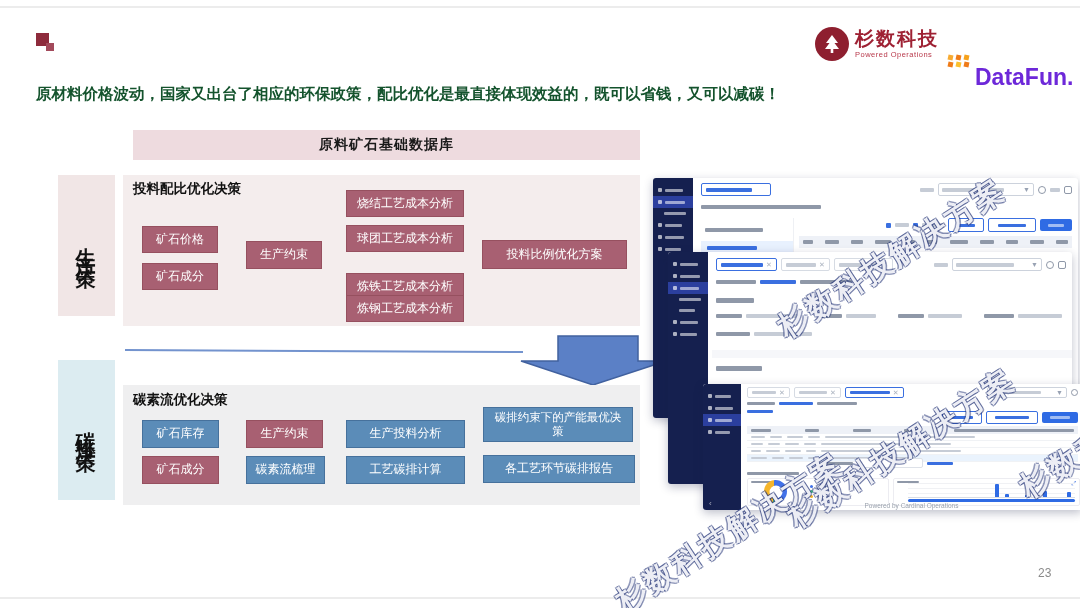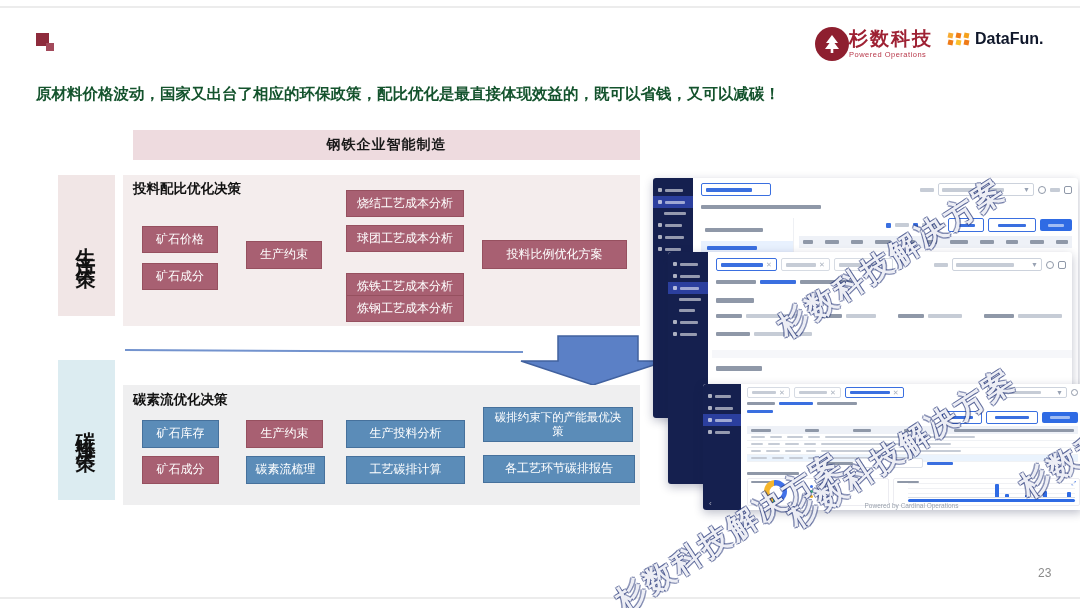--- a/index.html
+++ b/index.html
@@ -5,30 +5,30 @@
   html,body{margin:0;padding:0;background:#fff;}
   .slide{position:relative;width:1080px;height:608px;background:#fff;overflow:hidden;
          font-family:"Liberation Sans",sans-serif;}
   .edge{position:absolute;left:0;width:1080px;height:2px;background:#ececec;}
   
   .bullet-big{position:absolute;left:36px;top:33px;width:13px;height:13px;background:#8e2b3c;}
   .bullet-small{position:absolute;left:46px;top:43px;width:8px;height:8px;background:#a34a5b;}
   .page-title{position:absolute;left:64px;top:28px;font-size:21px;color:#5a5a5a;letter-spacing:1px;}
   .subtitle{position:absolute;left:36px;top:84px;width:1020px;font-size:15.5px;font-weight:bold;color:#14532d;}
   
-  .cardinal{position:absolute;left:815px;top:27px;display:flex;align-items:center;gap:0;}
+  .cardinal{position:absolute;left:815px;top:27px;display:flex;align-items:center;gap:6px;}
   .cardinal .mark{width:34px;height:34px;border-radius:50%;background:#8e1f2f;display:flex;align-items:center;justify-content:center;}
   .cardinal .nm{font-size:19px;font-weight:bold;color:#9e2133;letter-spacing:2px;line-height:1;}
   .cardinal .tg{font-size:7.5px;color:#b8384a;letter-spacing:.5px;margin-top:2px;}
   .datafun{position:absolute;left:948px;top:30px;display:flex;align-items:center;gap:5px;}
   .df-dots{display:grid;grid-template-columns:repeat(3,6px);grid-gap:2px;}
   .df-dots i{width:5px;height:5px;background:#f6a21c;transform:rotate(12deg);}
   .df-dots i:nth-child(2n){background:#ef7b18;}
   .df-dots i:nth-child(1){opacity:.9}.df-dots i:nth-child(5){background:#fbc02d;}
-  .df-name{font-size:16px;font-weight:bold;color:#0f172a;letter-spacing:0;}
+  .df-name{font-size:23px;font-weight:bold;color:#6d28d9;letter-spacing:0;margin-top:34px;}
   
   .db-bar{position:absolute;left:133px;top:130px;width:507px;height:30px;background:#eedbdf;
           display:flex;align-items:center;justify-content:center;font-size:14px;font-weight:bold;color:#1a1a1a;letter-spacing:1px;}
   .side-label{position:absolute;left:58px;width:57px;display:flex;align-items:center;justify-content:center;
               font-size:20px;font-weight:bold;color:#111;writing-mode:vertical-rl;text-orientation:upright;letter-spacing:7px;}
   .side-prod{top:175px;height:141px;background:#f1e6e6;}
   .side-carbon{top:360px;height:140px;background:#dcecf1;}
   .panel{position:absolute;left:123px;width:517px;}
   .panel-prod{top:175px;height:151px;background:#f4eded;}
   .panel-carbon{top:385px;height:120px;background:#efeff0;}
@@ -98,21 +98,21 @@
         <i></i>
         <i></i>
         <i></i>
         <i></i>
       </span>
     <span class="df-name">DataFun.</span>
   </div>
 
   <p class="subtitle" style="margin:0">原材料价格波动，国家又出台了相应的环保政策，配比优化是最直接体现效益的，既可以省钱，又可以减碳！</p>
 
-  <div class="db-bar">钢铁企业智能制造</div>
+  <div class="db-bar">原料矿石基础数据库</div>
 
   <div class="side-label side-prod">生产决策</div>
   <div class="panel panel-prod"></div>
   <div class="panel-title" style="left:133px;top:180px">投料配比优化决策</div>
 
   <div class="bx mauve" style="left:142px;top:226px;width:74px;height:25px">矿石价格</div>
   <div class="bx mauve" style="left:142px;top:263px;width:74px;height:25px">矿石成分</div>
   <div class="bx mauve" style="left:246px;top:241px;width:74px;height:26px">生产约束</div>
   <div class="bx mauve" style="left:346px;top:225px;width:116px;height:25px">球团工艺成本分析</div>
   <div class="bx mauve" style="left:346px;top:190px;width:116px;height:25px">烧结工艺成本分析</div>

